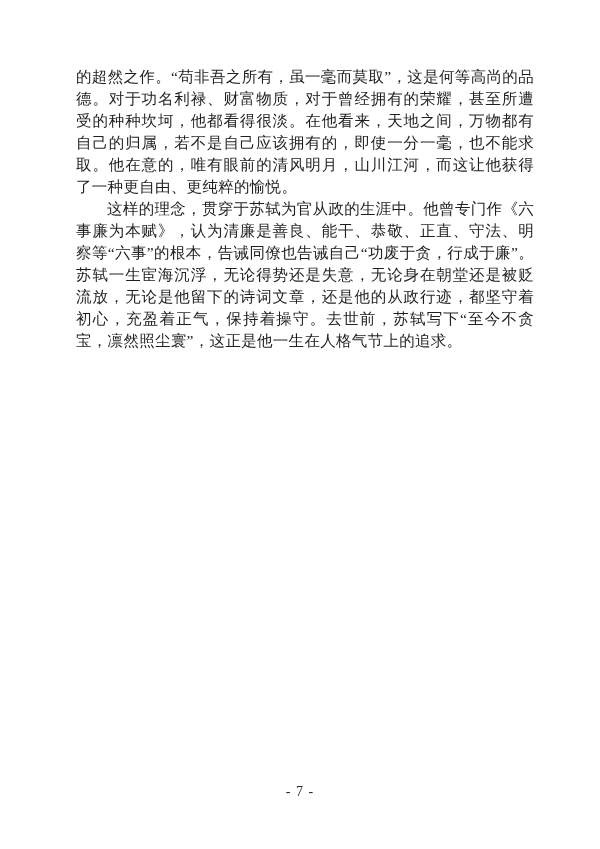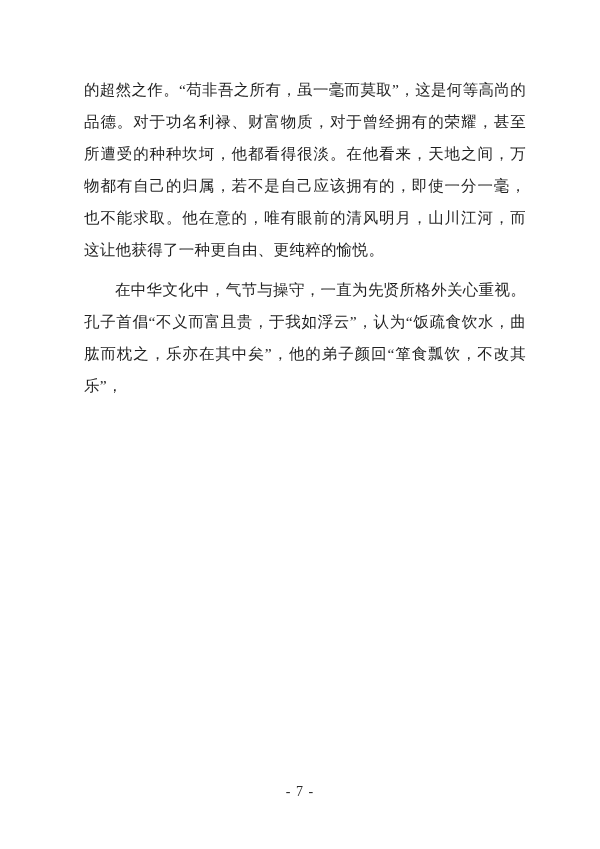--- a/index.html
+++ b/index.html
@@ -16,24 +16,24 @@
     font-family: "Liberation Serif", "DejaVu Serif", serif;
     color: #1f1f1f;
   }
   .page-body {
     position: absolute;
     left: 76px;
     top: 66px;
     width: 458px;
   }
   .page-body p {
-    margin: 8px;
+    margin: 0;
     padding: 0;
     font-size: 15.5px;
-    line-height: 32px;
+    line-height: 22px;
     text-align: justify;
     text-justify: inter-ideograph;
     text-indent: 2em;
     letter-spacing: 0.3px;
     word-break: break-all;
   }
   .page-body p.continuation {
     text-indent: 0;
   }
   .page-footer {
@@ -47,16 +47,16 @@
     color: #2a2a2a;
     letter-spacing: 1px;
   }
 </style>
 </head>
 <body>
 
 <div class="page">
   <div class="page-body">
     <p class="continuation">的超然之作。“苟非吾之所有，虽一毫而莫取”，这是何等高尚的品德。对于功名利禄、财富物质，对于曾经拥有的荣耀，甚至所遭受的种种坎坷，他都看得很淡。在他看来，天地之间，万物都有自己的归属，若不是自己应该拥有的，即使一分一毫，也不能求取。他在意的，唯有眼前的清风明月，山川江河，而这让他获得了一种更自由、更纯粹的愉悦。</p>
-    <p>在中华文化中，气节与操守，一直为先贤所格外关心重视。孔子首倡“不义而富且贵，于我如浮云”，认为“饭疏食饮水，曲肱而枕之，乐亦在其中矣”，他的弟子颜回“箪食瓢饮，不改其乐”，</p>
+    <p>这样的理念，贯穿于苏轼为官从政的生涯中。他曾专门作《六事廉为本赋》，认为清廉是善良、能干、恭敬、正直、守法、明察等“六事”的根本，告诫同僚也告诫自己“功废于贪，行成于廉”。苏轼一生宦海沉浮，无论得势还是失意，无论身在朝堂还是被贬流放，无论是他留下的诗词文章，还是他的从政行迹，都坚守着初心，充盈着正气，保持着操守。去世前，苏轼写下“至今不贪宝，凛然照尘寰”，这正是他一生在人格气节上的追求。</p>
   </div>
   <div class="page-footer">- 7 -</div>
 </div>
 
 </body></html>

